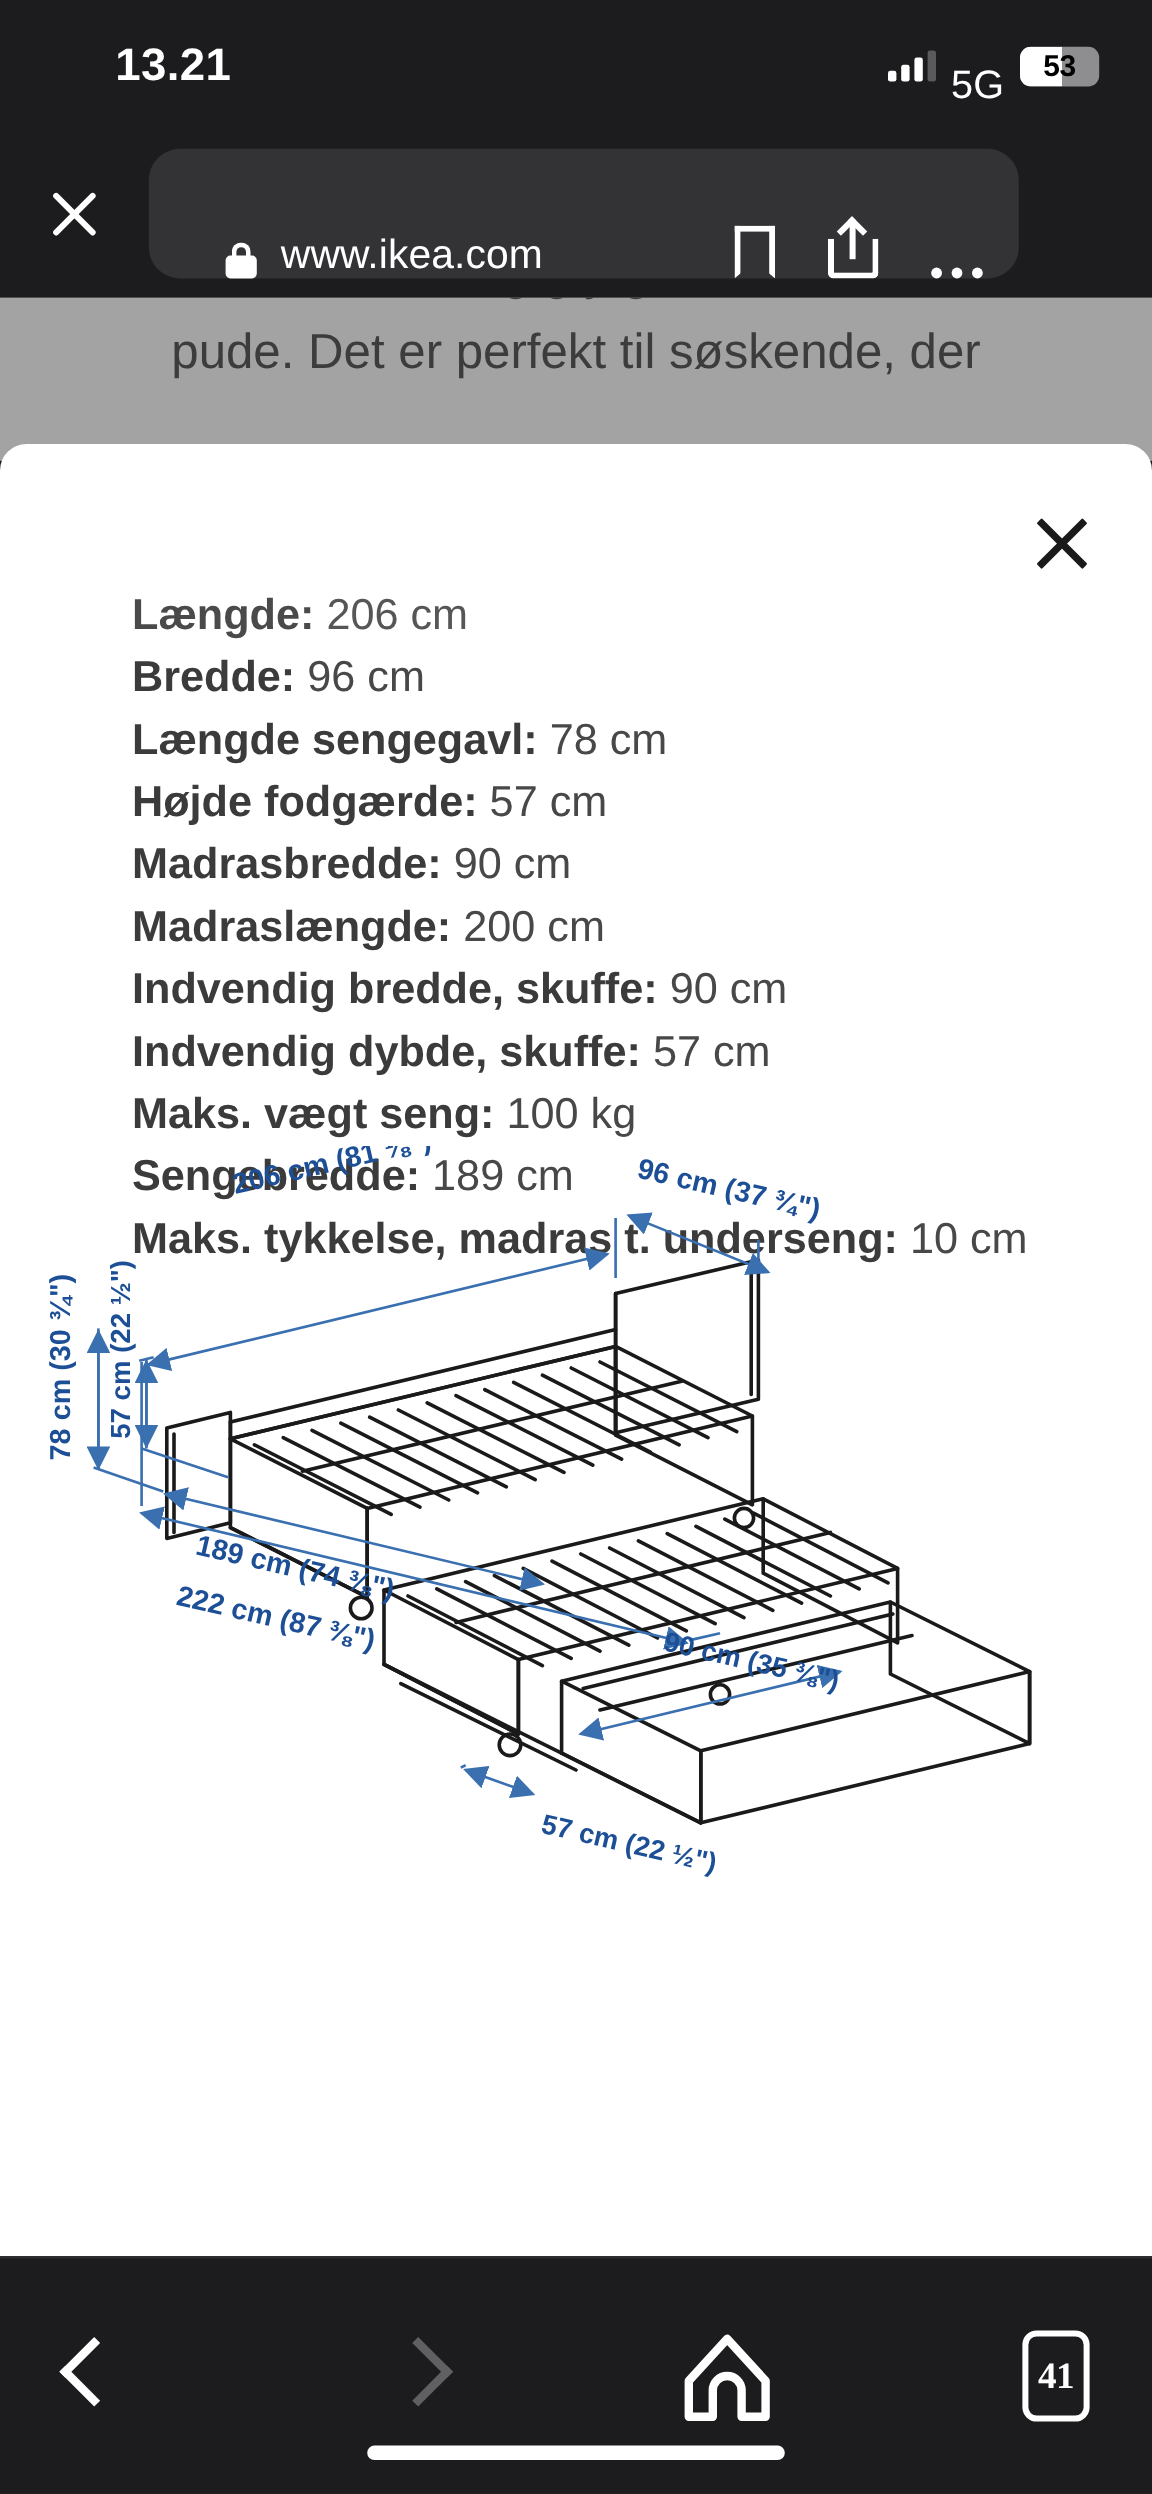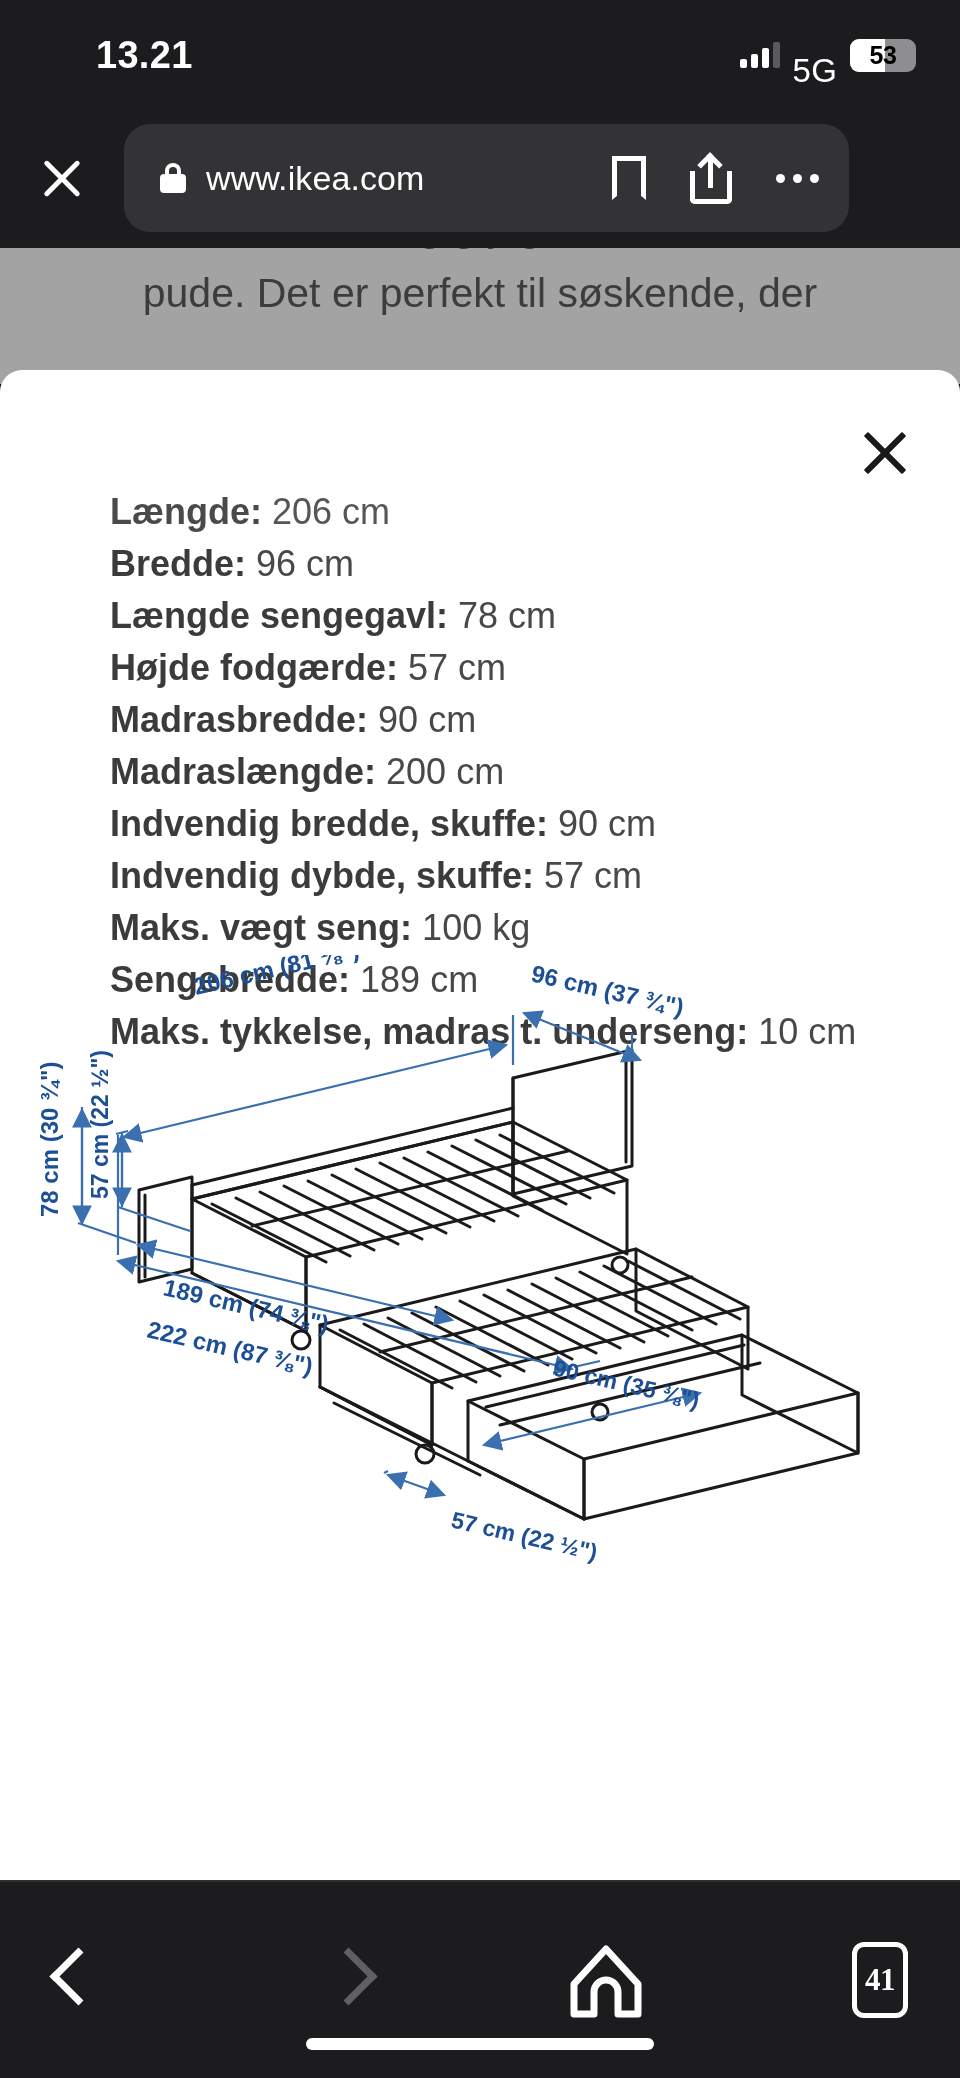--- a/index.html
+++ b/index.html
@@ -47,21 +47,21 @@
     position:absolute; left:30px; top:38px; width:64px; height:64px; cursor:pointer;
   }
   .close-x::before, .close-x::after {
     content:""; position:absolute; left:8px; top:30px; width:48px; height:5px;
     background:#fff; border-radius:3px;
   }
   .close-x::before { transform:rotate(45deg); }
   .close-x::after  { transform:rotate(-45deg); }
   .url-pill {
     position:absolute; left:124px; top:16px; width:725px; height:108px;
-    background:#333336; border-radius:26px; display:flex; align-items:center;
+    background:#333336; border-radius:26px; display:flex; align-items:flex-end;padding-left:28px;
   }
   .lock { position:relative; width:26px; height:30px; margin-left:36px; flex:none; }
   .lock .body { position:absolute; bottom:0; left:0; width:26px; height:19px; background:#fff; border-radius:4px; }
   .lock .shk {
     position:absolute; top:0; left:5px; width:16px; height:16px;
     border:4px solid #fff; border-bottom:none; border-radius:8px 8px 0 0;
   }
   .url-text { margin-left:20px; font-size:34px; color:#fff; letter-spacing:.1px; flex:1; }
   .bm { position:relative; width:34px; height:44px; margin-right:44px; flex:none; cursor:pointer; }
   .bm::before {

